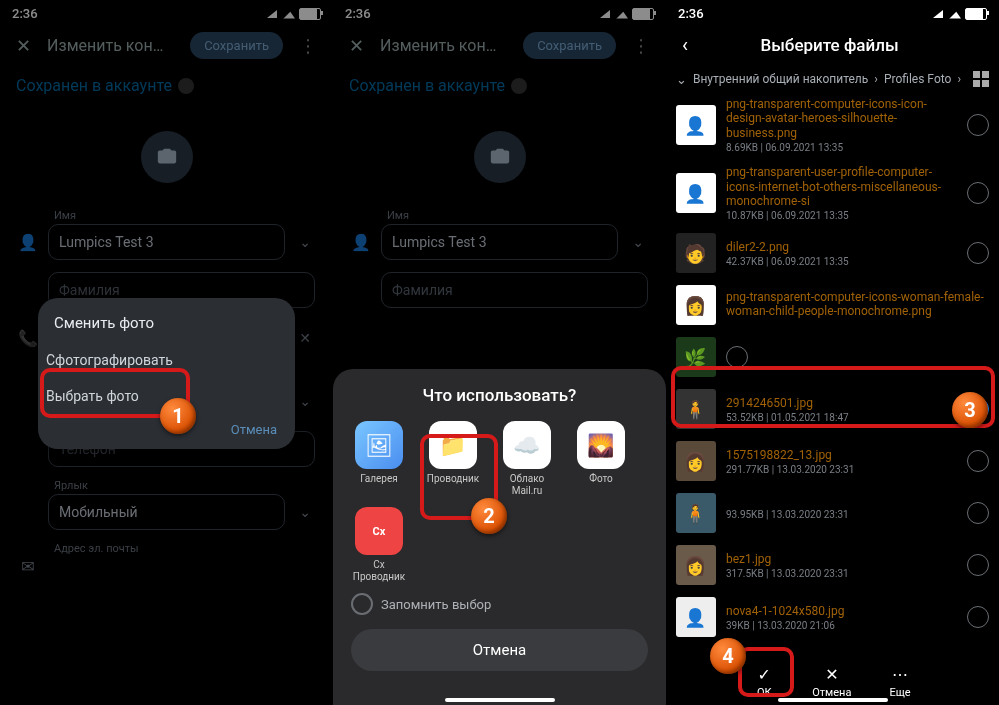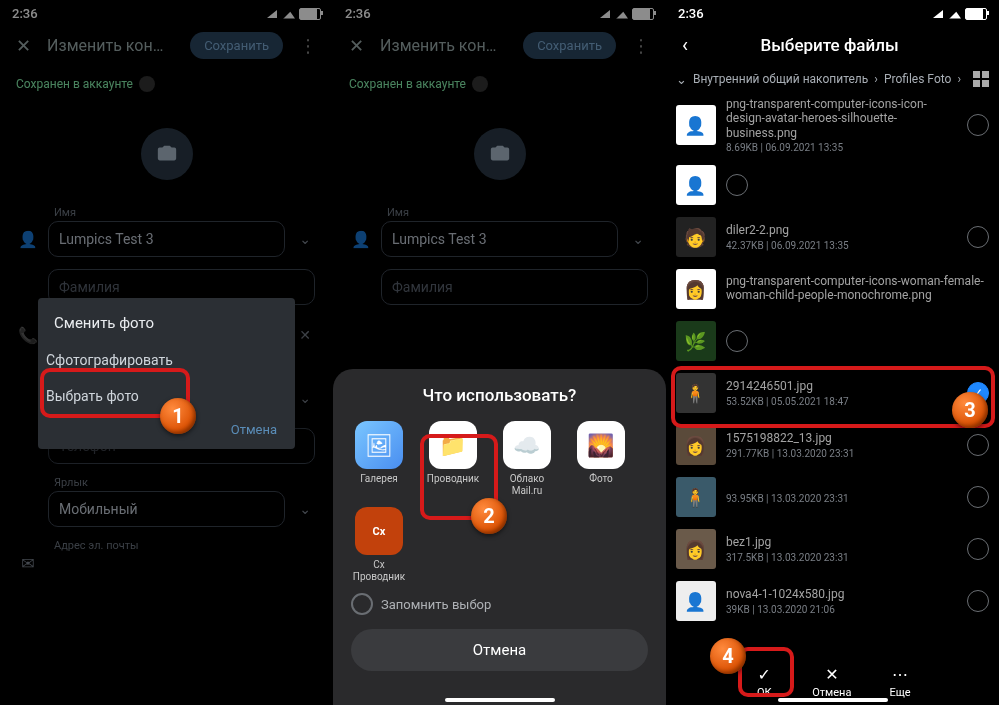--- a/index.html
+++ b/index.html
@@ -13,36 +13,36 @@
 .wifi{width:14px;height:10px;background:linear-gradient(135deg,transparent 48%,#fff 52%);clip-path:polygon(0 100%,50% 0,100% 100%)}
 .batt{width:20px;height:10px;border:1px solid #fff;border-radius:2px;position:relative}
 .batt::after{content:"";position:absolute;right:-3px;top:2px;width:2px;height:4px;background:#fff}
 .batt i{display:block;height:100%;width:85%;background:#fff}
 
 .ehdr{display:flex;align-items:center;gap:10px;padding:8px 10px;color:#9aa;font-size:16px}
 .x{font-size:18px;padding:4px 6px}
 .etitle{flex:1}
 .savebtn{background:#2a4560;padding:6px 14px;border-radius:16px;color:#7aa8d0;font-size:13px}
 .dots{font-size:18px;padding:2px 6px;color:#888}
-.acct{padding:8px 16px;color:#86efac;font-size:12px;display:flex;align-items:center;gap:6px}
+.acct{padding:8px 16px;color:#0369a1;font-size:16px;display:flex;align-items:center;gap:6px}
 .acct .av{width:16px;height:16px;border-radius:50%;background:#333}
 
 .cam{width:52px;height:52px;border-radius:50%;background:#2a3846;margin:28px auto 26px;display:flex;align-items:center;justify-content:center}
 .cam svg{width:22px;height:22px;fill:#a8b8c8}
 
 .fields{padding:0 18px}
 .flbl{color:#6b737e;font-size:11px;margin-left:36px;margin-bottom:2px}
 .frow{display:flex;align-items:center;gap:10px;margin-bottom:12px}
 .fico{width:20px;color:#7a828e;font-size:16px;text-align:center}
 .fbox{flex:1;border:1px solid #3a424e;border-radius:10px;padding:9px 10px;color:#bfc7d2;font-size:14px}
 .fbox.ph{color:#5a626e}
 .chev{color:#7a828e;font-size:14px;padding:0 4px}
 .blur{color:#333;filter:blur(2px)}
 
-.sheet1{position:absolute;left:38px;right:38px;top:298px;background:#2b2f34;border-radius:4px;padding:8px 0 4px;box-shadow:0 4px 20px rgba(0,0,0,.6)}
+.sheet1{position:absolute;left:38px;right:38px;top:298px;background:#2b2f34;border-radius:20px;padding:8px 0 4px;box-shadow:0 4px 20px rgba(0,0,0,.6)}
 .sheet1 .ttl{padding:8px 16px 10px;font-size:15px;color:#e9ecef}
 .sheet1 .opt{padding:10px 8px;font-size:14px;color:#d0d6dc}
 .sheet1 .cancel{text-align:right;padding:8px 18px 8px;color:#5a8db8;font-size:13px}
 .hl{border:4px solid #d61a1a;border-radius:10px;position:absolute;pointer-events:none}
 .numb{position:absolute;width:36px;height:36px;border-radius:50%;background:radial-gradient(circle at 35% 30%,#ff8a3d,#d94e00 70%);box-shadow:inset -2px -2px 4px rgba(0,0,0,.4),0 2px 4px rgba(0,0,0,.5);color:#fff;font-weight:700;font-size:20px;display:flex;align-items:center;justify-content:center;pointer-events:none}
 
 .sheet2{position:absolute;left:0;right:0;bottom:0;background:#2a2a2c;border-radius:20px 20px 0 0;padding:16px 18px 34px}
 .sheet2 .ttl2{text-align:center;font-size:17px;font-weight:500;margin-bottom:16px}
 .apps{display:flex;gap:18px;margin-bottom:10px}
 .app{display:flex;flex-direction:column;align-items:center;width:56px}
@@ -56,21 +56,21 @@
 .back{font-size:20px;padding:4px 8px}
 .p3ttl{flex:1;text-align:center;font-size:17px;font-weight:500}
 .crumb{display:flex;align-items:center;gap:6px;padding:4px 10px;color:#a8aeb5;font-size:12px}
 .crumb .cd{font-size:13px}
 .grid4{width:16px;height:16px;display:grid;grid-template-columns:1fr 1fr;grid-template-rows:1fr 1fr;gap:2px}
 .grid4 i{background:#aaa}
 .flist{padding:0 8px}
 .fitem{display:flex;align-items:center;gap:10px;padding:6px 2px;position:relative}
 .thumb{width:40px;height:40px;background:#222;border-radius:3px;flex:0 0 40px;display:flex;align-items:center;justify-content:center;color:#888;font-size:18px}
 .finfo{flex:1;min-width:0}
-.fname{font-size:12px;line-height:1.2;color:#a3a3a3;overflow:hidden}
+.fname{font-size:12px;line-height:1.2;color:#a16207;overflow:hidden}
 .fmeta{font-size:10px;color:#7a7f86;margin-top:2px}
 .rad{width:20px;height:20px;border:1.5px solid #6a6e73;border-radius:50%;flex:0 0 20px}
 .rad.sel{background:#1e88ff;border-color:#1e88ff;position:relative}
 .rad.sel::after{content:"✓";position:absolute;inset:0;display:flex;align-items:center;justify-content:center;color:#fff;font-size:12px}
 .p3bot{position:absolute;left:0;right:0;bottom:0;background:#000;padding:8px 0 6px;display:flex;justify-content:center;gap:38px}
 .bact{display:flex;flex-direction:column;align-items:center;gap:2px;font-size:11px}
 .bico{width:20px;height:20px;display:flex;align-items:center;justify-content:center;font-size:16px}
 .hbar{position:absolute;bottom:3px;left:50%;width:110px;height:4px;background:#fff;border-radius:2px;transform:translateX(-50%)}
 </style>
 </head>
@@ -208,21 +208,21 @@
             <div class="aicn" style="background:#fff">☁️</div>
             <div class="albl">Облако Mail.ru</div>
           </div>
       <div class="app">
             <div class="aicn" style="background:#fff">🌄</div>
             <div class="albl">Фото</div>
           </div>
     </div>
     <div class="apps">
       <div class="app">
-            <div class="aicn" style="background:#c2410c;color:#fff;font-size:11px;font-weight:700">Cx</div>
+            <div class="aicn" style="background:#ef4444;color:#fff;font-size:11px;font-weight:700">Cx</div>
             <div class="albl">Cx Проводник</div>
           </div>
     </div>
     <div class="remember">
           <span class="rcirc"></span>
           <span>Запомнить выбор</span>
         </div>
     <div class="cancel2">Отмена</div>
   </div>
   <div class="hl" style="left:87px;top:434px;width:70px;height:78px"></div>
@@ -264,20 +264,24 @@
     <div class="fitem">
           <div class="thumb" style="background:#fff;color:#000">👤</div>
           <div class="finfo">
             <div class="fname">png-transparent-computer-icons-icon-design-avatar-heroes-silhouette-business.png</div>
             <div class="fmeta">8.69KB | 06.09.2021 13:35</div>
           </div>
           <div class="rad"></div>
         </div>
     <div class="fitem">
           <div class="thumb" style="background:#fff;color:#000">👤</div>
+          <div class="finfo">
+            <div class="fname">png-transparent-user-profile-computer-icons-internet-bot-others-miscellaneous-monochrome-si</div>
+            <div class="fmeta">10.87KB | 06.09.2021 13:35</div>
+          </div>
           <div class="rad"></div>
         </div>
     <div class="fitem">
           <div class="thumb">🧑</div>
           <div class="finfo">
             <div class="fname">diler2-2.png</div>
             <div class="fmeta">42.37KB | 06.09.2021 13:35</div>
           </div>
           <div class="rad"></div>
         </div>
@@ -289,21 +293,21 @@
           </div>
         </div>
     <div class="fitem">
           <div class="thumb" style="background:#1a3a1a">🌿</div>
           <div class="rad"></div>
         </div>
     <div class="fitem">
           <div class="thumb" style="background:#333">🧍</div>
           <div class="finfo">
             <div class="fname">2914246501.jpg</div>
-            <div class="fmeta">53.52KB | 05.05.2021 18:47</div>
+            <div class="fmeta">53.52KB | 01.05.2021 18:47</div>
           </div>
           <div class="rad sel"></div>
         </div>
     <div class="fitem">
           <div class="thumb" style="background:#5a4a3a">👩</div>
           <div class="finfo">
             <div class="fname">1575198822_13.jpg</div>
             <div class="fmeta">291.77KB | 13.03.2020 23:31</div>
           </div>
           <div class="rad"></div>

